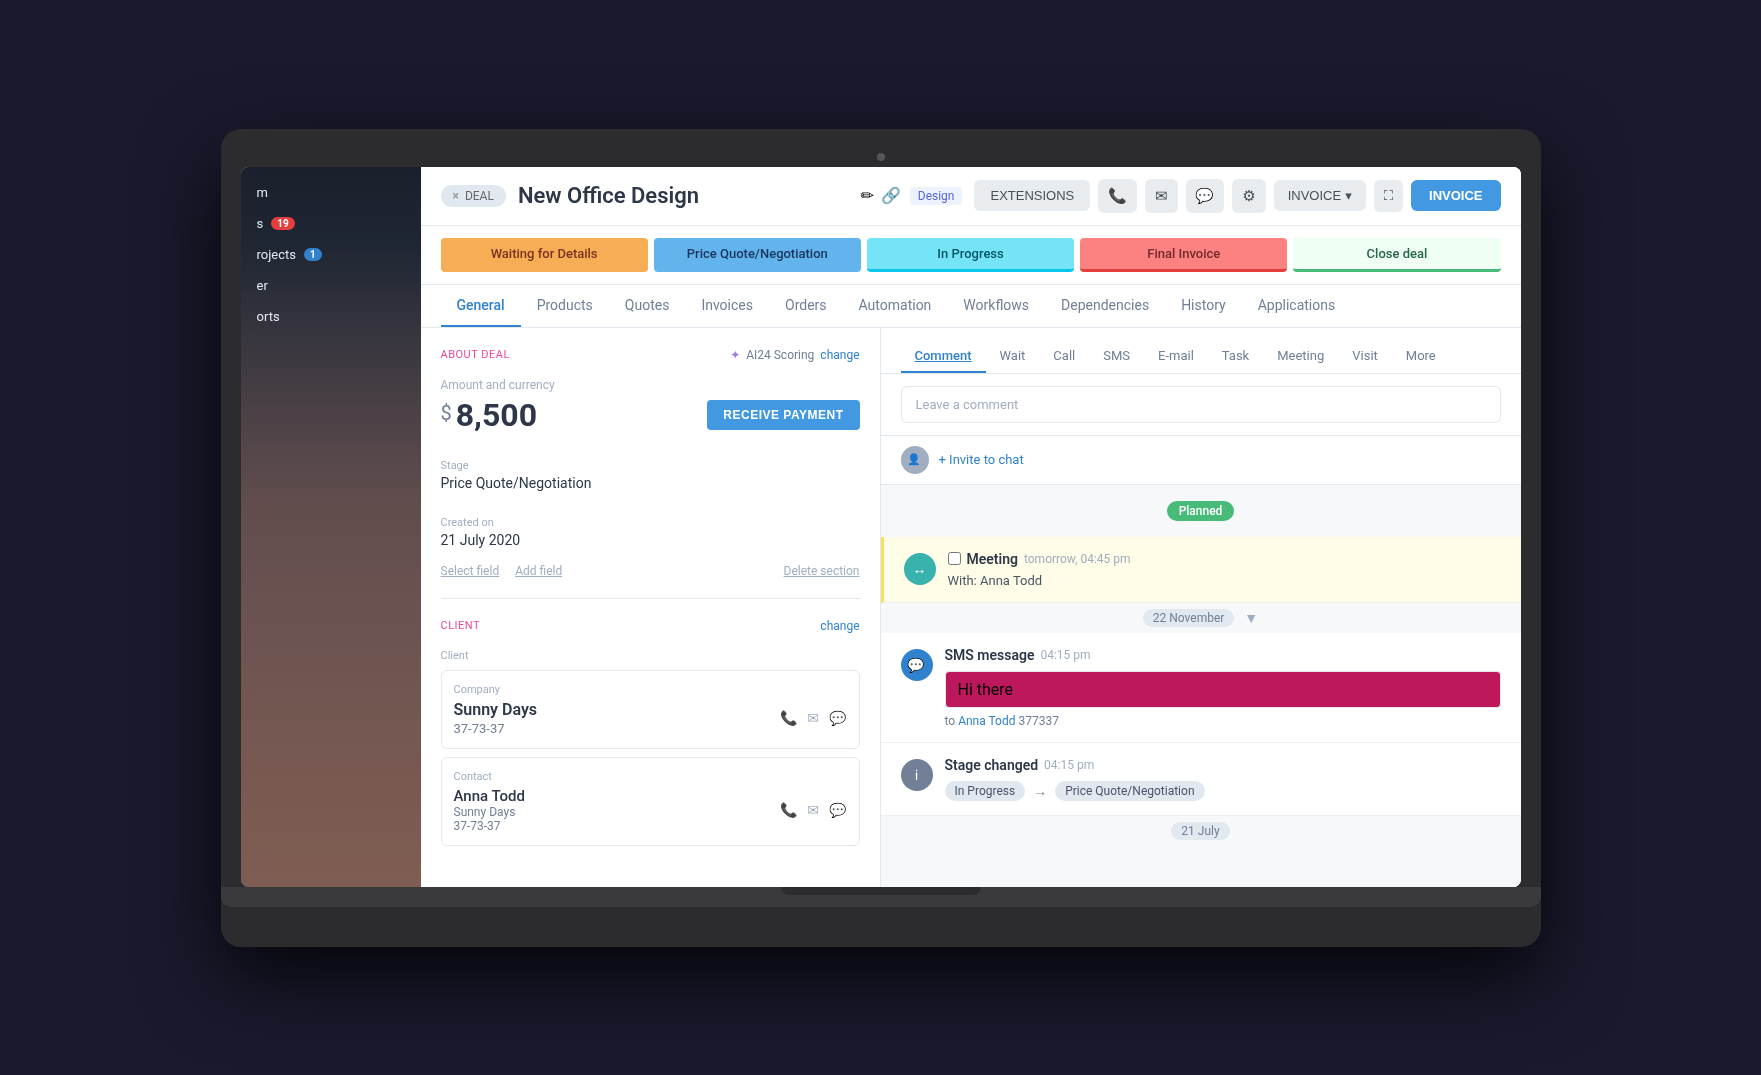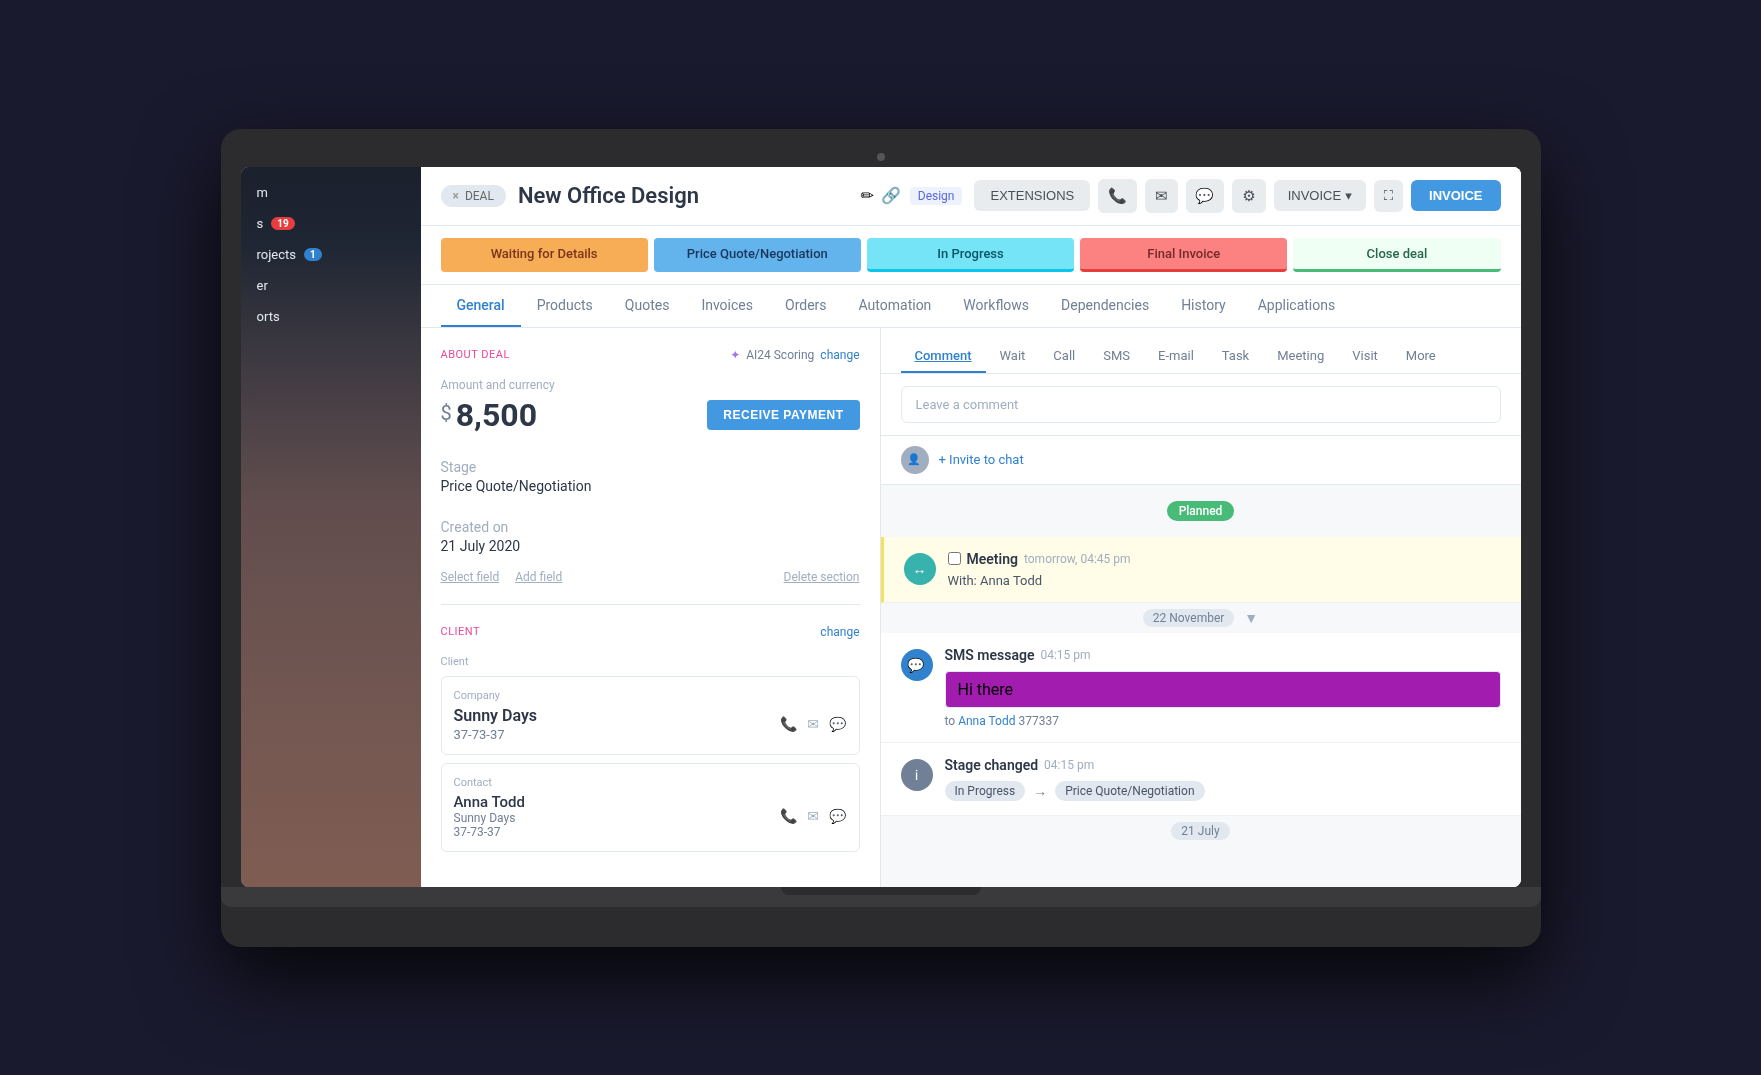--- a/index.html
+++ b/index.html
@@ -277,21 +277,21 @@
       color: white;
       border: none;
       border-radius: 4px;
       padding: 8px 16px;
       font-size: 12px;
       font-weight: 600;
       cursor: pointer;
       letter-spacing: 0.5px;
     }
     .field-label {
-      font-size: 14px;
+      font-size: 11px;
       color: #a0aec0;
       margin-bottom: 3px;
       margin-top: 25px;
     }
     .field-value {
       font-size: 14px;
       color: #2d3748;
     }
     .field-actions {
       display: flex;
@@ -749,21 +749,21 @@
             <span class="filter-icon">▼</span>
           </div>
 
           <div class="feed-item" style="background:#fff;">
             <div class="feed-avatar avatar-blue">💬</div>
             <div class="feed-content">
               <div style="display:flex;align-items:center;margin-bottom:8px;">
                 <span style="font-size:14px;font-weight:600;color:#2d3748;">SMS message</span>
                 <span class="feed-time">04:15 pm</span>
               </div>
-              <div style="background:#a21caf;border:1px solid #e2e8f0;border-radius:4px;padding:8px 12px;margin-bottom:6px;">
+              <div style="background:#be185d;border:1px solid #e2e8f0;border-radius:4px;padding:8px 12px;margin-bottom:6px;">
                 <span>Hi there</span>
               </div>
               <div class="sms-to">
                 <span>to</span>
                 <span class="sms-to-link"> <span>Anna Todd</span></span>
                 <span> <span>377337</span></span>
               </div>
             </div>
           </div>
 

